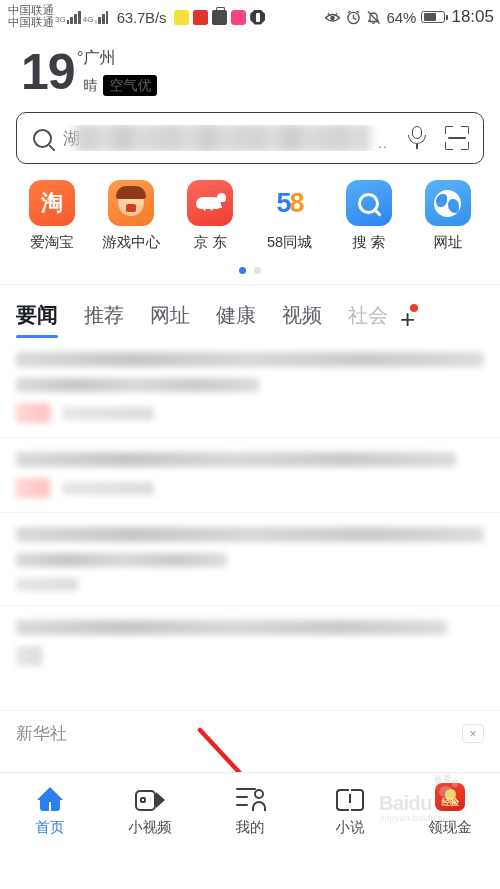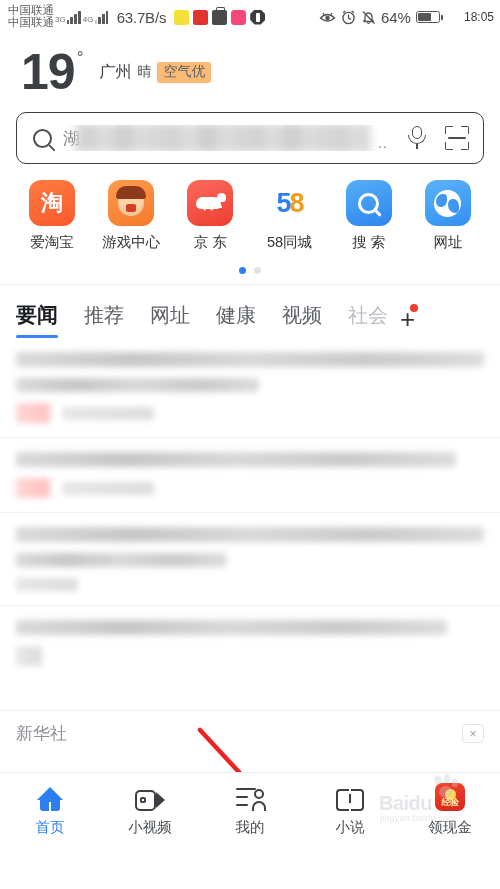--- a/index.html
+++ b/index.html
@@ -70,41 +70,41 @@
   .battpct { font-size:15px; color:#4a4a4a; }
   .batt {
     width:24px; height:12.5px; border:1.6px solid #565656; border-radius:2.5px;
     position:relative; display:flex; align-items:center; padding:1.3px;
   }
   .batt:after{
     content:""; position:absolute; right:-4px; top:3.2px;
     width:2.4px; height:5px; background:#565656; border-radius:0 1px 1px 0;
   }
   .batt i { display:block; height:100%; width:64%; background:#565656; border-radius:1px; }
-  .clock { font-size:12px; color:#3c3c3c; margin-left:19px; }
+  .clock { font-size:17px; color:#3c3c3c; margin-left:1px; }
 
   
   .weather {
     display:flex; align-items:center;
     padding: 8px 0 6px 21px;
     height: 74px;
   }
   .temp {
     font-size:50px; font-weight:700; color:#3b3f44; line-height:1;
     letter-spacing:-1px;
   }
   .deg {
     font-size:17px; color:#5b5f64; align-self:flex-start; margin-top:6px; margin-left:2px;
   }
-  .wx-text { margin-left:16px; display:flex; flex-direction:row; gap:6px;align-items:center; }
+  .wx-text { display:flex; flex-direction:column; gap:6px; }
   .wx-city { font-size:16px; color:#3b3f44; }
   .wx-line2 { display:flex; align-items:center; gap:6px; }
   .wx-cond { font-size:14px; color:#4a4e53; }
   .wx-air {
-    font-size:14px; color:#5a6269; background:#fdba74;
+    font-size:14px; color:#5a6269; background:#000000;
     padding:1.5px 6px; border-radius:3px;
   }
 
   
   .search-wrap { padding: 4px 16px 0 16px; }
   .searchbar {
     height:52px; border:1.6px solid #3d3d3d; border-radius:10px;
     display:flex; align-items:center; padding: 0 14px 0 16px; background:#fff;
   }
   .mag {

